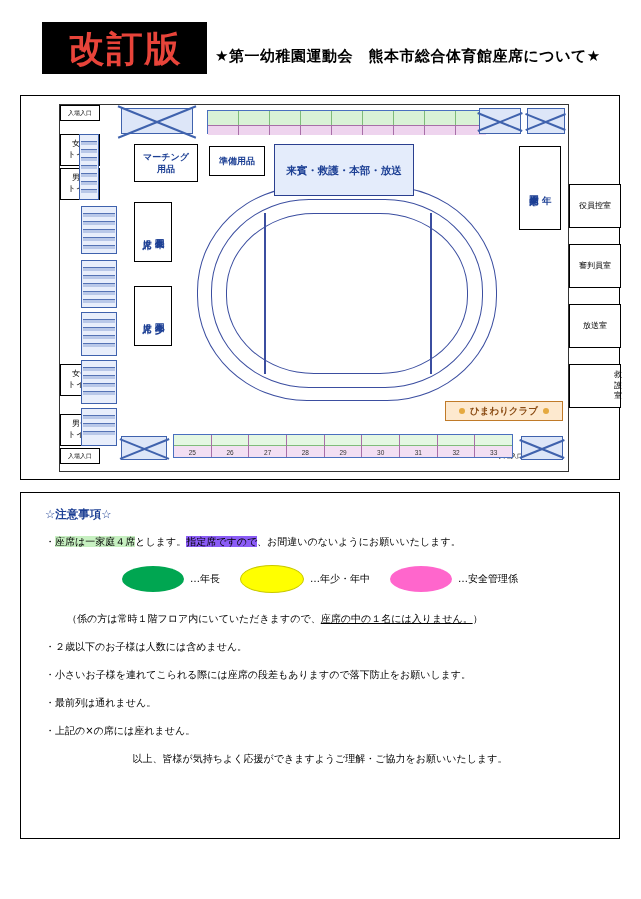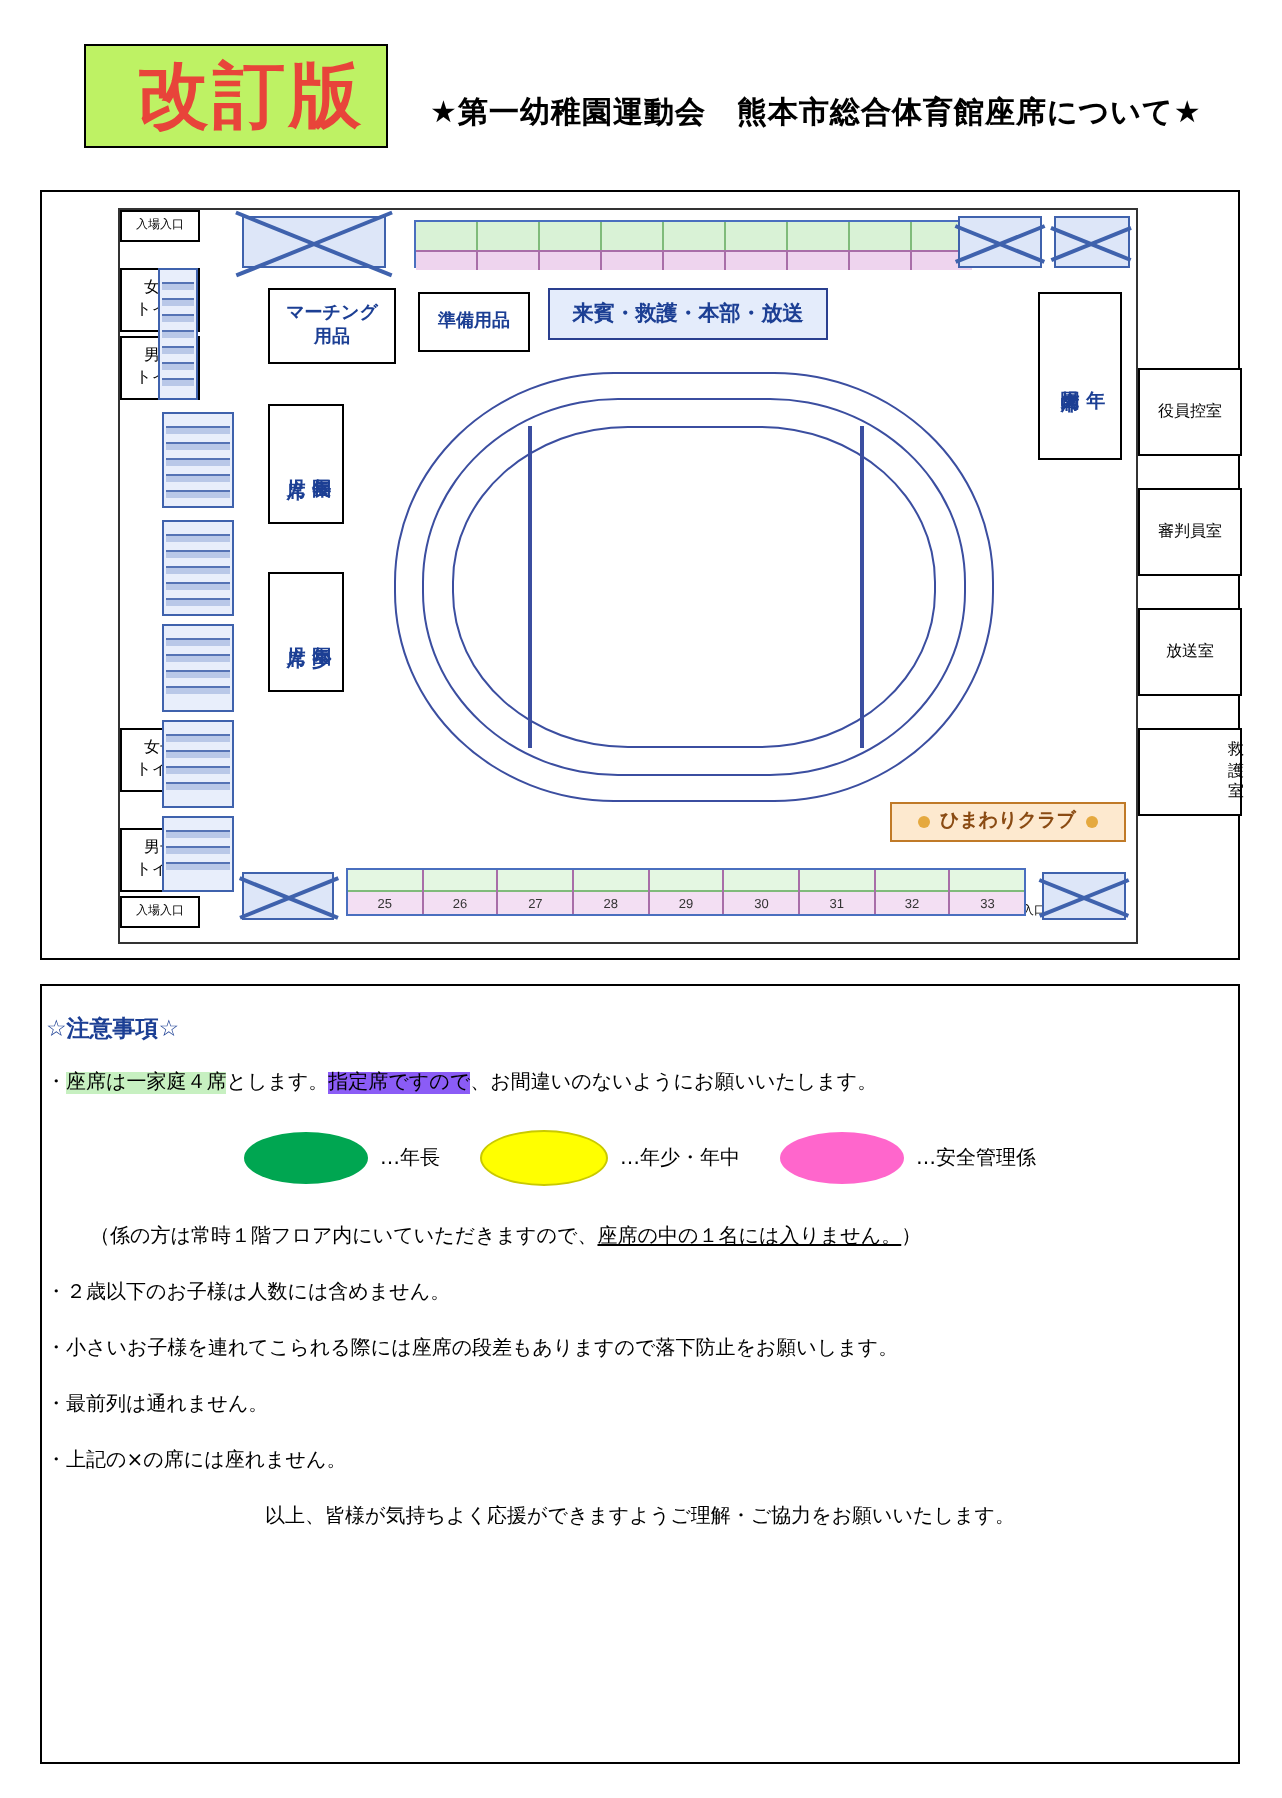--- a/index.html
+++ b/index.html
@@ -24,22 +24,22 @@
   
   .header {
     position: absolute;
     left: 0; top: 0;
     width: 641px;
     height: 90px;
   }
   .revision-badge {
     position: absolute;
     left: 42px; top: 22px;
-    width: 152px; height: 52px;
-    background: #bef264;
+    width: 165px; height: 52px;
+    background: #000000;
     border: 1px solid #000;
     box-sizing: border-box;
   }
   .revision-text {
     position: absolute;
     left: 0; top: 0;
     width: 165px; height: 52px;
     line-height: 50px;
     text-align: center;
     font-family: "DejaVu Serif", serif;
@@ -152,21 +152,21 @@
   
   .lbl-marching {
     left: 113px; top: 48px; width: 64px; height: 38px;
     border: 1px solid #000; color: #1c3f94; font-size: 9px; font-weight: bold;
   }
   .lbl-junbi {
     left: 188px; top: 50px; width: 56px; height: 30px;
     border: 1px solid #000; color: #1c3f94; font-size: 9px; font-weight: bold;
   }
   .lbl-raihin {
-    left: 253px; top: 48px; width: 140px; height: 26px;
+    left: 253px; top: 48px; width: 140px; height: 52px;
     border: 1px solid #2a3f8f; background: #e4ecfb; color: #1c3f94;
     font-size: 10.5px; font-weight: bold;
   }
   .lbl-nenchu {
     left: 498px; top: 50px; width: 42px; height: 84px;
     border: 1px solid #000; color: #1c3f94; font-size: 9.5px; font-weight: bold;
     writing-mode: vertical-rl;
   }
   .lbl-nencho {
     left: 113px; top: 106px; width: 38px; height: 60px;
@@ -295,25 +295,25 @@
     height: 1.5px;
     background: #3f62ad;
   }
   .xbox::before { transform: rotate(22deg); }
   .xbox::after  { transform: rotate(-22deg); }
 
   
   .notes {
     position: absolute;
     left: 20px; top: 492px;
-    width: 600px; height: 390px;
+    width: 600px; height: 347px;
     border: 1px solid #000;
     box-sizing: border-box;
     background: #fff;
-    padding: 14px 2px;
+    padding: 14px 24px;
   }
   .notes-title {
     font-size: 11.5px;
     font-weight: bold;
     color: #1c3f94;
     font-family: "DejaVu Sans", sans-serif;
     margin-bottom: 12px;
   }
   .note-line {
     font-size: 10px;

